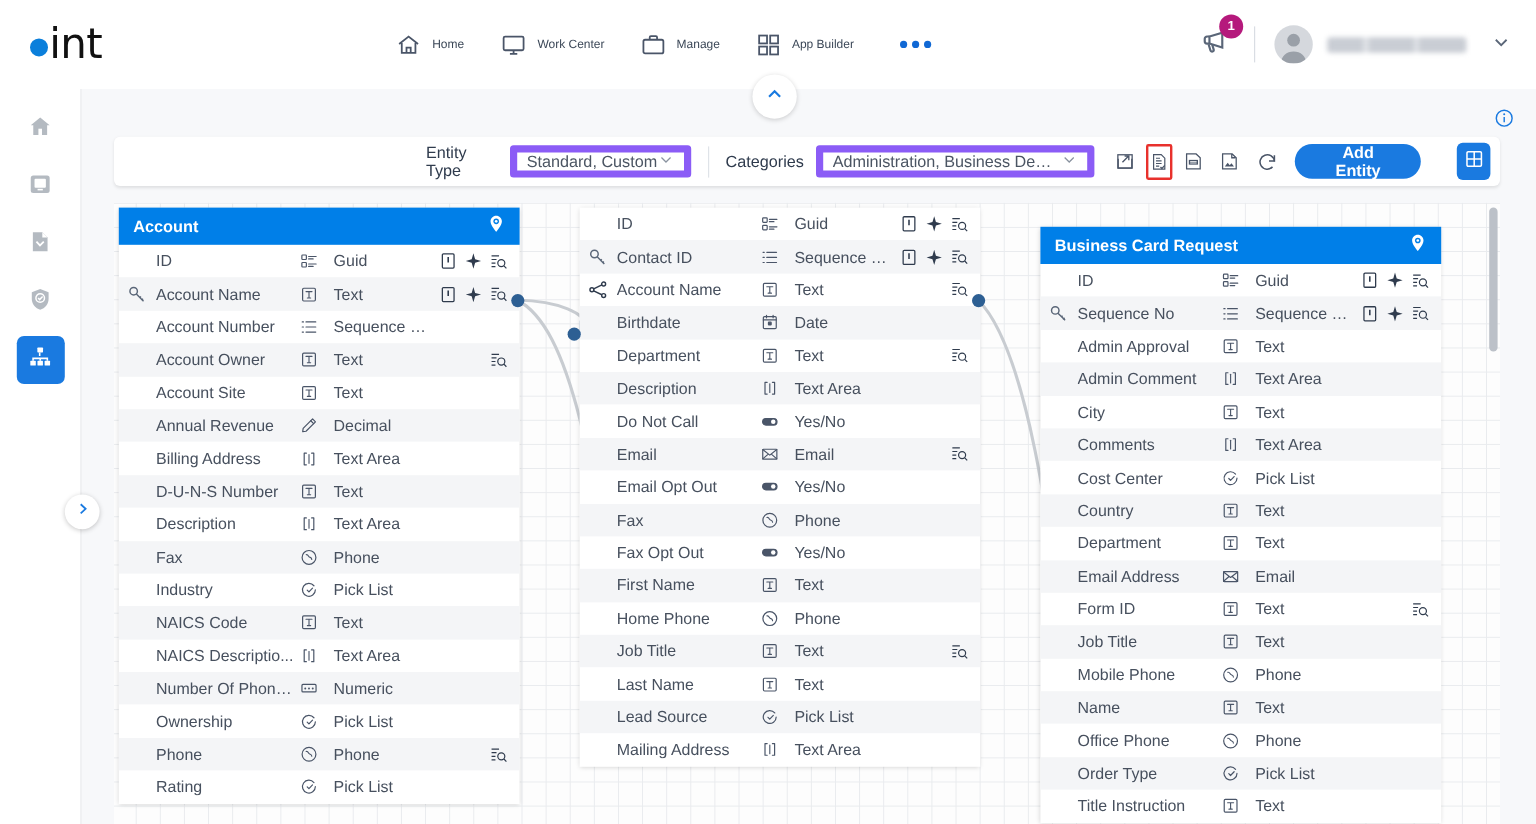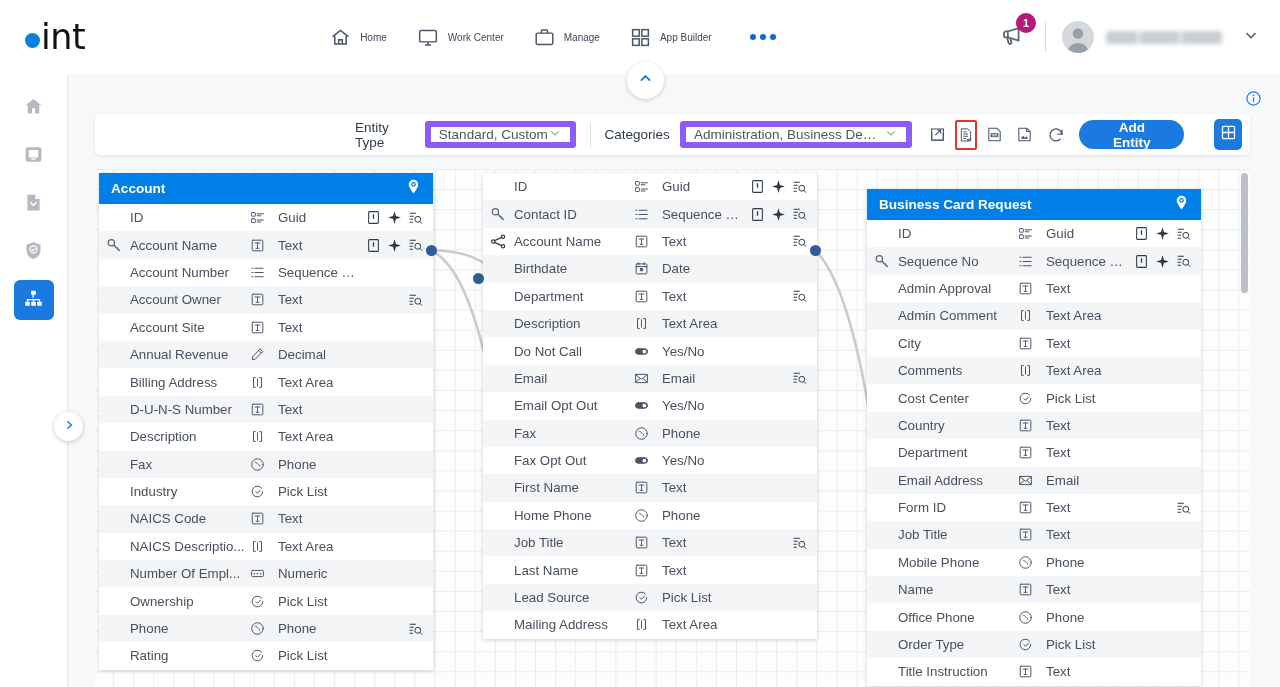--- a/index.html
+++ b/index.html
@@ -564,21 +564,21 @@
                 <path d="M8.5 4.2H5.6v15.6h2.9"></path>
                 <path d="M15.5 4.2h2.9v15.6h-2.9"></path>
                 <path d="M12 6.2v11.6" stroke-width="1.5"></path>
               </svg>
             </span>
             <span class="c-type">Text Area</span>
             <span class="c-flags"></span>
           </div>
           <div class="row alt">
             <span class="c-key"></span>
-            <span class="c-name">Number Of Empl...</span>
+            <span class="c-name">Number Of Phone...</span>
             <span class="c-ticon">
               <svg width="15" height="15" viewBox="0 0 24 24" fill="none" stroke="#4a5568" stroke-width="1.6" stroke-linecap="round" stroke-linejoin="round">
                 <rect x="2.6" y="7" width="18.8" height="10" rx="1.4"></rect>
                 <path d="M7 12.5h.01M12 12.5h.01M17 12.5h.01" stroke-width="2.6"></path>
               </svg>
             </span>
             <span class="c-type">Numeric</span>
             <span class="c-flags"></span>
           </div>
           <div class="row">

